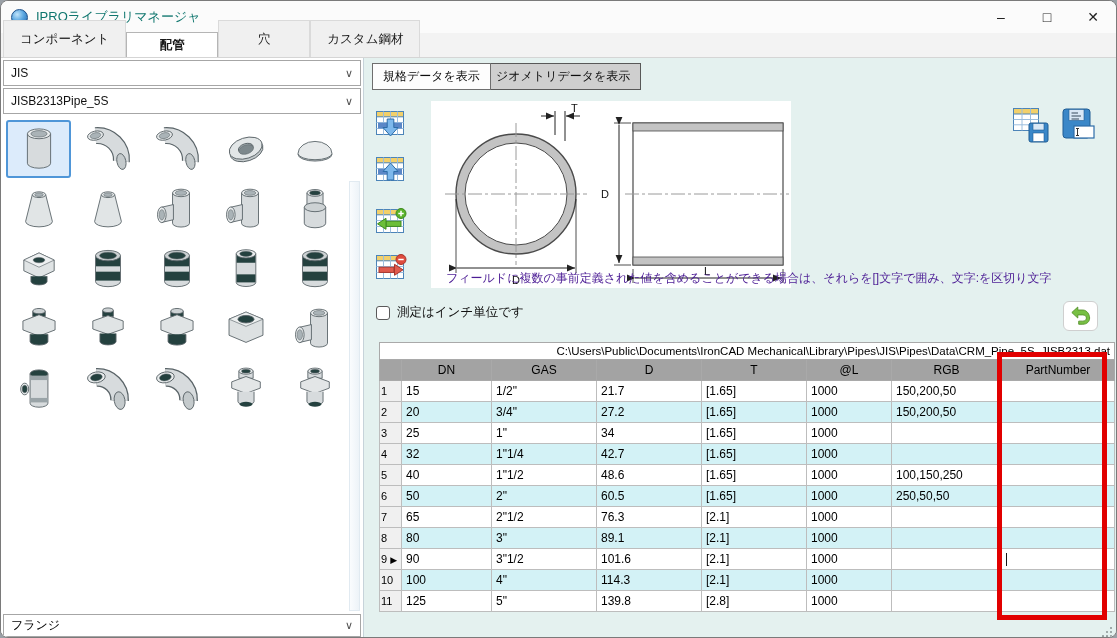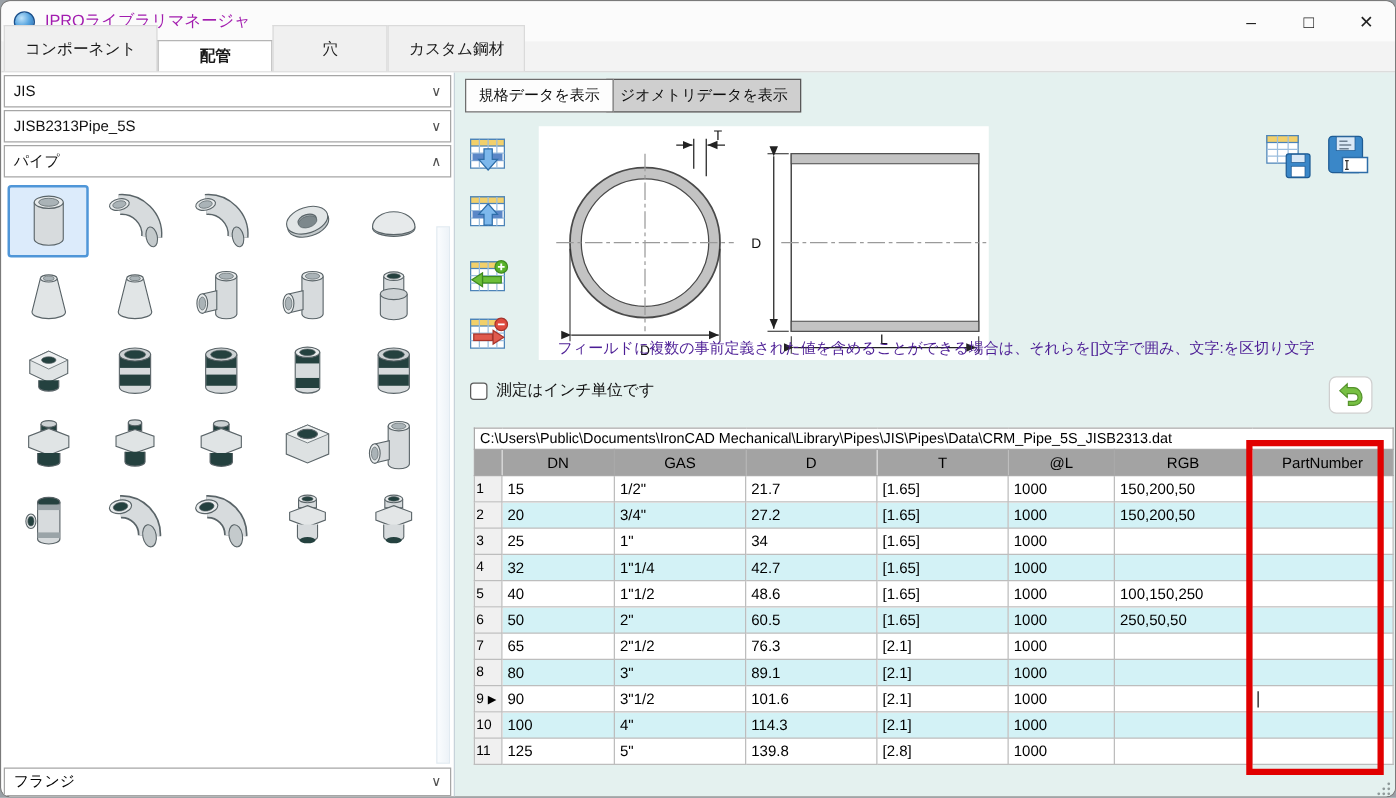--- a/index.html
+++ b/index.html
@@ -5,21 +5,21 @@
   html,body{margin:0;padding:0;background:#9aa0a6;}
   *{box-sizing:border-box;}
   .window{width:1117px;height:638px;position:relative;margin:0 auto;background:#fff;
     font-family:"Liberation Sans","DejaVu Sans",sans-serif;border:1px solid #7a7a7a;
     border-radius:8px;overflow:hidden;}
   
   .titlebar{height:32px;background:#fbfbfb;display:flex;align-items:center;padding-left:10px;}
   .app-logo{width:17px;height:17px;border-radius:50%;
     background:radial-gradient(circle at 35% 30%,#bfe3fa 0%,#5aa6e0 45%,#1d5fa7 100%);
     border:1px solid #1b4f8a;}
-  .title-text{font-size:13px;color:#a21caf;margin-left:8px;}
+  .title-text{font-size:13px;color:#0f766e;margin-left:8px;}
   .win-controls{margin-left:auto;display:flex;height:100%;}
   .win-btn{width:46px;height:100%;display:flex;align-items:center;justify-content:center;
     font-size:14px;color:#222;}
   
   .tabbar{height:25px;background:#f3f3f3;display:flex;align-items:flex-end;padding-left:2px;
     border-bottom:1px solid #d5d5d5;}
   .tab{height:37px;min-width:92px;padding:0 16px;display:flex;align-items:center;justify-content:center;
     font-size:12.5px;color:#1a1a1a;background:#f0f0f0;border:1px solid #dadada;border-bottom:none;}
   .tab.selected{background:#fff;font-weight:700;border-color:#b5b5b5;height:25px;}
   
@@ -54,21 +54,21 @@
   #hint2{left:44px;top:228px;}
   .checkbox-row{position:absolute;left:12px;top:246px;display:flex;align-items:center;font-size:12.5px;color:#111;}
   .checkbox{width:14px;height:14px;border:1px solid #5a5a5a;border-radius:3px;background:#fff;margin-right:7px;}
   .revert-btn{position:absolute;left:699px;top:243px;width:35px;height:30px;background:#fff;
     border:1px solid #cfcfcf;border-radius:6px;display:flex;align-items:center;justify-content:center;}
   
   .table-wrap{position:absolute;left:15px;top:284px;}
   table.data{border-collapse:collapse;table-layout:fixed;width:735px;background:#fff;font-size:12px;}
   table.data td,table.data th{border:1px solid #bdbdbd;height:21px;padding:0 4px;text-align:left;
     font-weight:normal;color:#000;overflow:hidden;white-space:nowrap;}
-  table.data tr.path-row td{height:17px;text-align:left;font-size:11.5px;border:1px solid #a9a9a9;}
+  table.data tr.path-row td{height:17px;text-align:right;font-size:11.5px;border:1px solid #a9a9a9;}
   table.data tr.head-row th{text-align:center;border-color:#a9a9a9;background:#a3a3a3;}
   table.data tr.alt td{background:#d3f2f6;}
   table.data th.rowhdr{background:#f0f0f0;width:22px;padding:0 1px;font-size:11px;text-align:left;color:#000;}
   .row-arrow{font-size:9px;line-height:1;}
   .caret{display:inline-block;width:1px;height:13px;background:#151515;vertical-align:middle;}
   .red-box{position:absolute;left:633px;top:294px;width:110px;height:268px;border:5px solid #e10000;
     pointer-events:none;}
   .resize-grip{position:absolute;right:3px;bottom:2px;width:13px;height:13px;}
 </style>
 </head>
@@ -96,24 +96,20 @@
   <div class="main">
 
     <div class="left-panel">
       <div class="combo">
         <span>JIS</span>
         <span class="chev">∨</span>
       </div>
       <div class="combo">
         <span>JISB2313Pipe_5S</span>
         <span class="chev">∨</span>
-      </div>
-      <div class="combo">
-        <span>パイプ</span>
-        <span class="chev">∧</span>
       </div>
       <div class="icon-grid" id="icon-grid">
           <div class="icon-cell selected">
             <svg viewBox="0 0 56 56" width="52" height="50">
               <path d="M15 11 v33 a13 5.5 0 0 0 26 0 v-33" fill="#d7dbdd" stroke="#5a6468"></path>
  <ellipse cx="28" cy="11" rx="13" ry="5.5" fill="#e9eced" stroke="#5a6468"></ellipse>
  <ellipse cx="28" cy="11" rx="9" ry="3.6" fill="#aab3b7" stroke="#5a6468" stroke-width=".7"></ellipse>
             </svg>
           </div>
           <div class="icon-cell">

